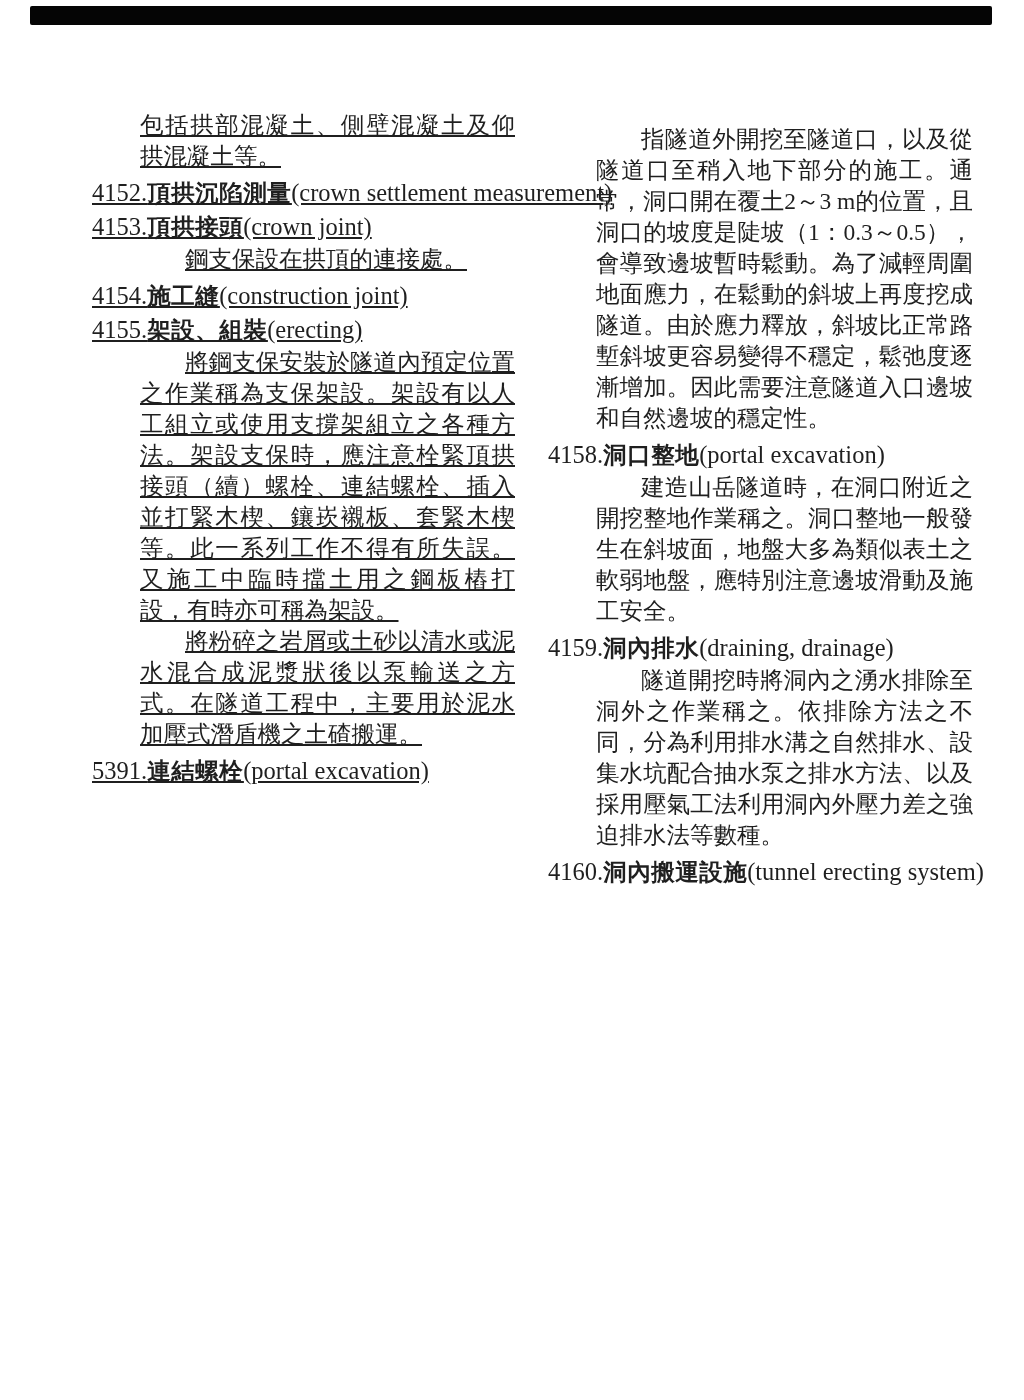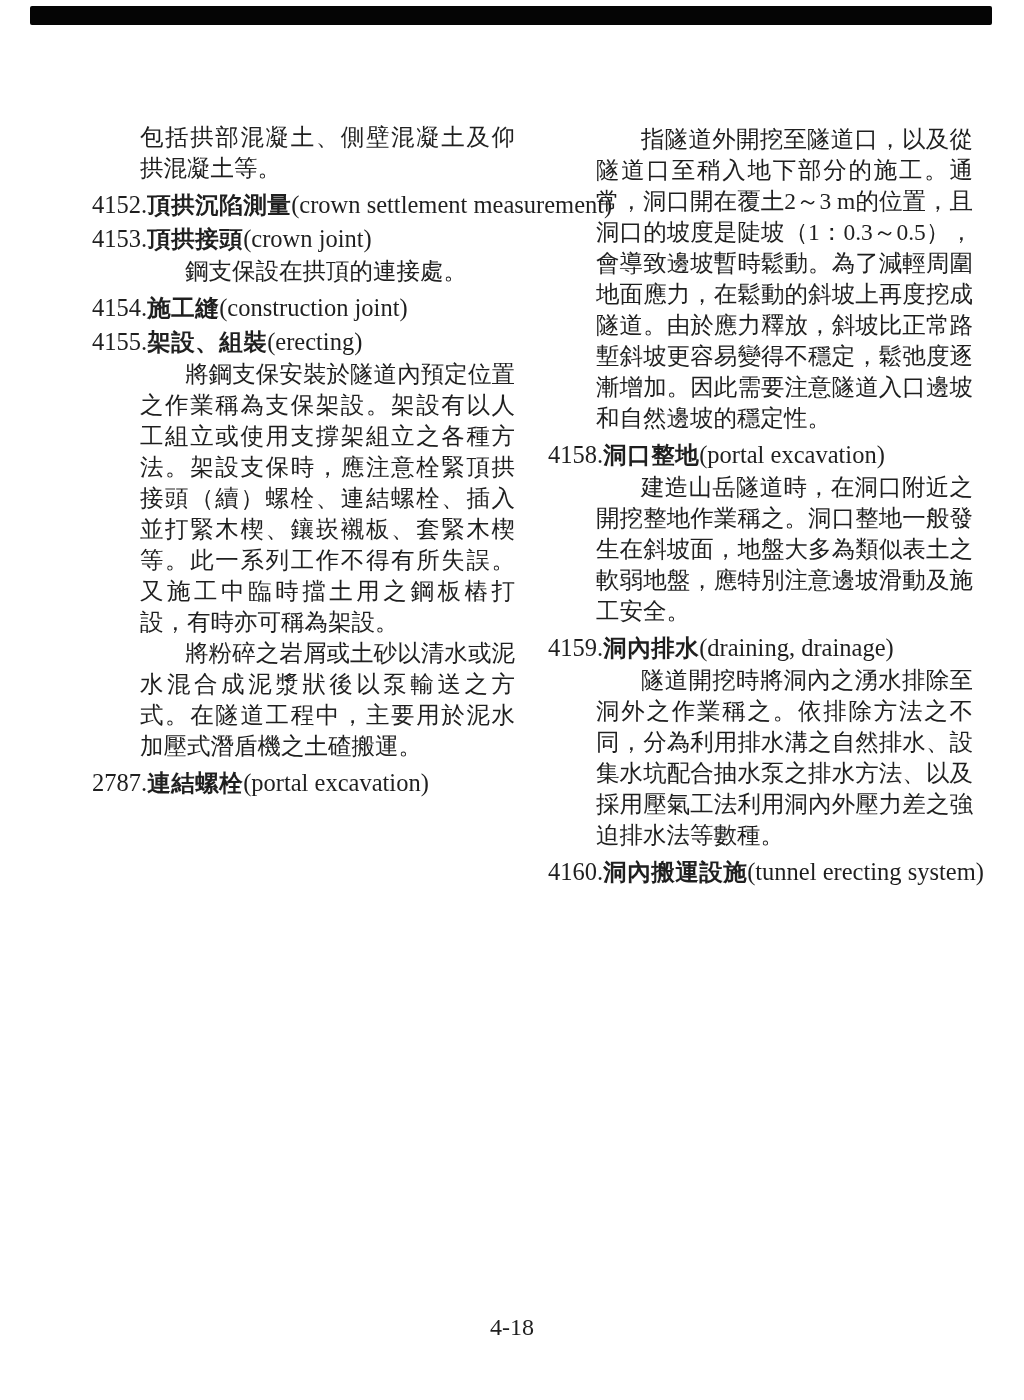--- a/index.html
+++ b/index.html
@@ -21,21 +21,21 @@
     background: #050505;
     border-radius: 2px;
   }
   .col {
     position: absolute;
     font-size: 23.5px;
     line-height: 31px;
     text-align: justify;
     text-justify: inter-ideograph;
   }
-  .col-left  { left: 92px;  top: 122px; width: 423px; }
+  .col-left  { left: 92px;  top: 110px; width: 423px; text-decoration: underline; }
   .col-right { left: 548px; top: 124px; width: 425px; }
   .entry-heading {
     margin: 8px 0 4px 0;
     font-size: 24.5px;
     line-height: 26px;
     font-weight: normal;
     text-align: left;
     white-space: nowrap;
   }
   .entry-number { font-family: "Liberation Serif", "DejaVu Serif", serif; }
@@ -84,33 +84,32 @@
     <h2 class="entry-heading"><span class="entry-number">4153.</span><span class="entry-term">頂拱接頭</span><span class="entry-english">(crown joint)</span></h2>
     <p class="entry-definition">鋼支保設在拱頂的連接處。</p>
 
     <h2 class="entry-heading"><span class="entry-number">4154.</span><span class="entry-term">施工縫</span><span class="entry-english">(construction joint)</span></h2>
 
     <h2 class="entry-heading"><span class="entry-number">4155.</span><span class="entry-term">架設、組裝</span><span class="entry-english">(erecting)</span></h2>
     <p class="entry-definition">將鋼支保安裝於隧道內預定位置之作業稱為支保架設。架設有以人工組立或使用支撐架組立之各種方法。架設支保時，應注意栓緊頂拱接頭（續）螺栓、連結螺栓、插入並打緊木楔、鑲崁襯板、套緊木楔等。此一系列工作不得有所失誤。又施工中臨時擋土用之鋼板樁打設，有時亦可稱為架設。</p>
 
     <p class="entry-definition">將粉碎之岩屑或土砂以清水或泥水混合成泥漿狀後以泵輸送之方式。在隧道工程中，主要用於泥水加壓式潛盾機之土碴搬運。</p>
 
-    <h2 class="entry-heading"><span class="entry-number">2787.</span><span class="entry-term">連結螺栓</span><span class="entry-english">(portal excavation)</span></h2>
+    <h2 class="entry-heading"><span class="entry-number">5391.</span><span class="entry-term">連結螺栓</span><span class="entry-english">(portal excavation)</span></h2>
 
   </section>
 
   <section class="col col-right">
 
     <p class="entry-definition">指隧道外開挖至隧道口，以及從隧道口至稍入地下部分的施工。通常，洞口開在覆土2～3 m的位置，且洞口的坡度是陡坡（1：0.3～0.5），會導致邊坡暫時鬆動。為了減輕周圍地面應力，在鬆動的斜坡上再度挖成隧道。由於應力釋放，斜坡比正常路塹斜坡更容易變得不穩定，鬆弛度逐漸增加。因此需要注意隧道入口邊坡和自然邊坡的穩定性。</p>
 
     <h2 class="entry-heading"><span class="entry-number">4158.</span><span class="entry-term">洞口整地</span><span class="entry-english">(portal excavation)</span></h2>
     <p class="entry-definition">建造山岳隧道時，在洞口附近之開挖整地作業稱之。洞口整地一般發生在斜坡面，地盤大多為類似表土之軟弱地盤，應特別注意邊坡滑動及施工安全。</p>
 
     <h2 class="entry-heading"><span class="entry-number">4159.</span><span class="entry-term">洞內排水</span><span class="entry-english">(draining, drainage)</span></h2>
     <p class="entry-definition">隧道開挖時將洞內之湧水排除至洞外之作業稱之。依排除方法之不同，分為利用排水溝之自然排水、設集水坑配合抽水泵之排水方法、以及採用壓氣工法利用洞內外壓力差之強迫排水法等數種。</p>
 
     <h2 class="entry-heading"><span class="entry-number">4160.</span><span class="entry-term">洞內搬運設施</span><span class="entry-english">(tunnel erecting system)</span></h2>
 
   </section>
 
-  <div class="page-number">4-18</div>
 
 </div>
 
 </body></html>

